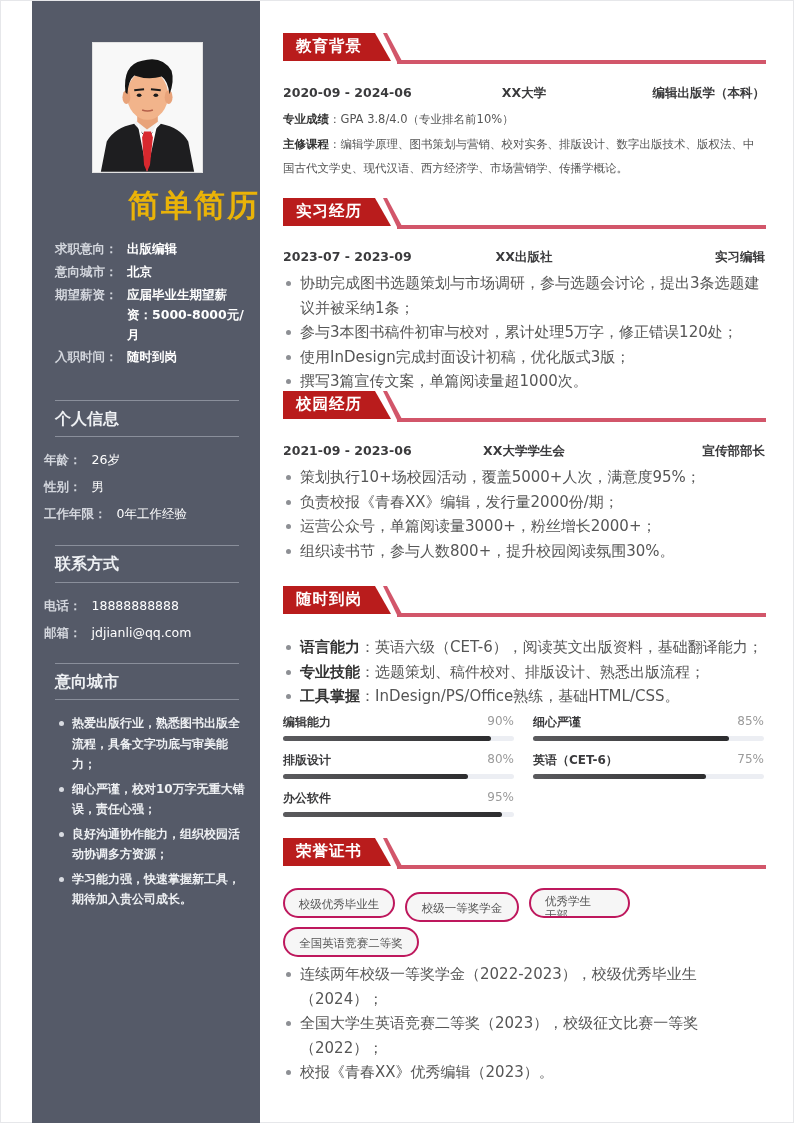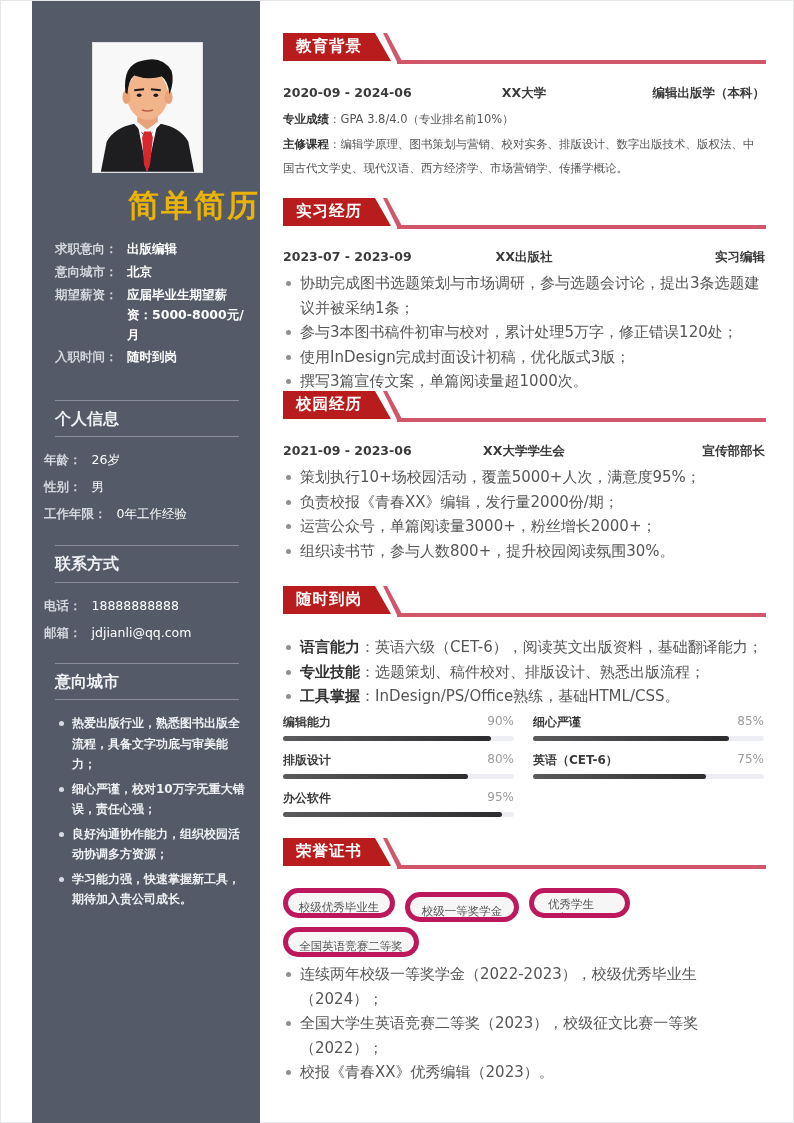--- a/index.html
+++ b/index.html
@@ -52,21 +52,21 @@
   .bullets li b { color: #333; font-weight: bold; }
 
   .skills { position: absolute; left: 282px; top: 713px; width: 482px; }
   .skill { position: absolute; width: 231px; height: 34px; }
   .skill .name { position: absolute; left: 0; top: 0; font-size: 12px; font-weight: bold; color: #3b3b3d; }
   .skill .pct { position: absolute; right: 0; top: 0; font-size: 12px; color: #9a9a9a; }
   .skill .track { position: absolute; left: 0; right: 0; top: 22px; height: 5px; border-radius: 3px; background: #eceef3; }
   .skill .fill { position: absolute; left: 0; top: 0; height: 5px; border-radius: 3px; background: linear-gradient(90deg, #5b5b5e, #2d2d2f); }
 
   .tags { position: absolute; left: 282px; top: 887px; width: 482px; }
-  .tag { position: absolute; height: 30px; border: 5px solid #be185d; border-radius: 15px; background: #f6f6f6; font-size: 11.5px; color: #555; text-align: center; line-height: 29px; }
+  .tag { position: absolute; height: 30px; border: 2px solid #be185d; border-radius: 15px; background: #f6f6f6; font-size: 11.5px; color: #555; text-align: center; line-height: 29px; }
   .tag.wrap { line-height: 14px; padding-top: 4px; text-align: left; padding-left: 14px; padding-right: 28px; overflow: hidden; }
 </style>
 </head>
 <body>
 
 <div class="page">
 
   <aside class="sidebar">
     <div class="photo">
       <svg viewBox="0 0 111 131">

